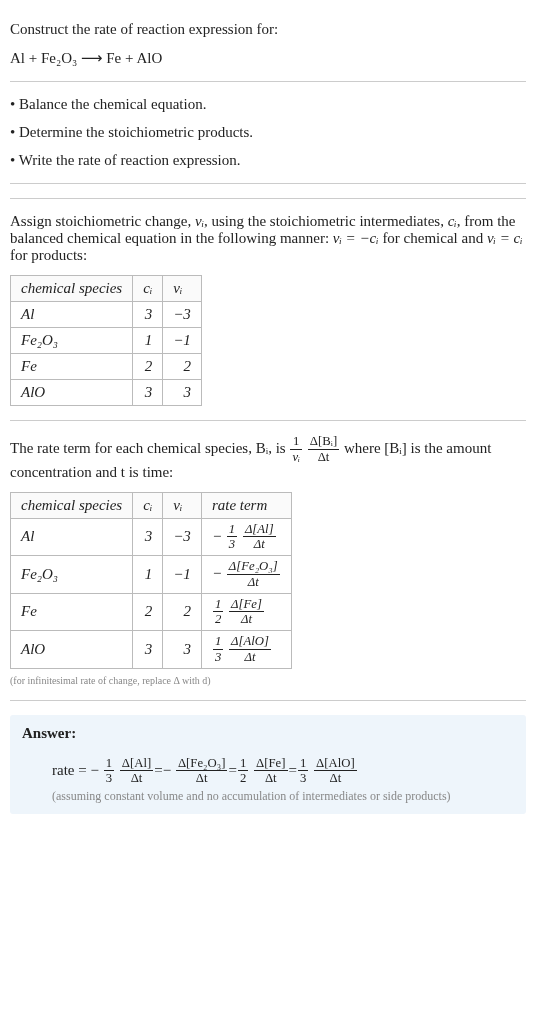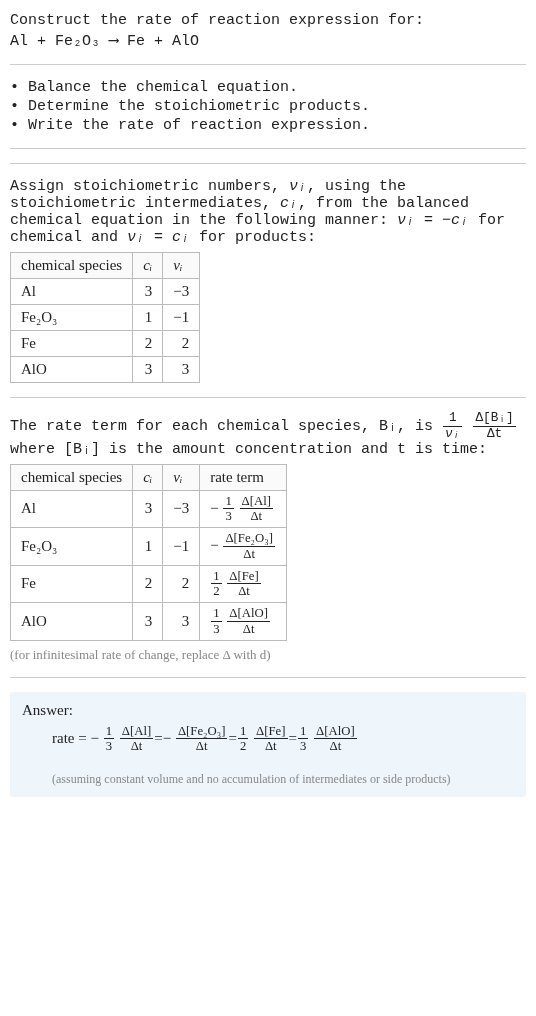--- a/index.html
+++ b/index.html
@@ -9,31 +9,32 @@
     font-size: 15px;
     color: #222;
     width: 536px;
     box-sizing: border-box;
   }
   hr.sep {
     border: none;
     border-top: 1px solid #ccc;
     margin: 14px 0;
   }
-  .section p { margin: 2px 0; font-family: Liberation Mono, monospace; }
+  .section p { margin: 11px 0; }
   .eq { margin: 4px 0 10px 0; }
   table.data {
     border-collapse: collapse;
     margin: 6px 0;
   }
   table.data th, table.data td {
     border: 1px solid #bbb;
     padding: 4px 10px;
     text-align: left;
     font-weight: normal;
+    font-style: italic;
   }
   table.data th {
     background: #fafafa;
   }
   table.data td.num { text-align: right; }
   .frac {
     display: inline-block;
     vertical-align: middle;
     text-align: center;
     font-size: 0.85em;
@@ -48,36 +49,36 @@
   .frac .den {
     display: block;
     padding: 1px 2px 0 2px;
   }
   .iline {
     display: inline-block;
     vertical-align: middle;
   }
   .footnote {
     color: #888;
-    font-size: 13px;
+    font-size: 10px;
     margin-top: 4px;
   }
   .answerbox {
     background: #eef5fb;
     border-radius: 3px;
     padding: 10px 12px;
     margin-top: 8px;
   }
-  .answerbox .ans-label { margin-bottom: 6px; }
+  .answerbox .ans-label { margin-bottom: 15px; font-weight: bold; }
   .answerbox .ans-eq { padding-left: 30px; }
   .answerbox .ans-note {
     color: #888;
     font-size: 12px;
     padding-left: 30px;
-    margin-top: 19px;
+    margin-top: 4px;
   }
   .i { font-style: italic; }
 </style>
 </head>
 <body>
 
 <div class="section">
   <p>Construct the rate of reaction expression for:</p>
   <p class="eq">Al + Fe₂O₃ ⟶ Fe + AlO</p>
 </div>
@@ -89,21 +90,21 @@
   <p>• Write the rate of reaction expression.</p>
 </div>
 <hr class="sep">
 
 <div class="section">
 </div>
 <hr class="sep">
 
 <div class="section">
   <p>
-    <span>Assign stoichiometric numbers, </span><span class="i">νᵢ</span><span>, using the stoichiometric intermediates, </span><span class="i">cᵢ</span><span>, from the balanced chemical equation in the following manner: </span><span class="i">νᵢ = −cᵢ</span><span> for chemical and </span><span class="i">νᵢ = cᵢ</span><span> for products:</span>
+    <span>Assign stoichiometric change, </span><span class="i">νᵢ</span><span>, using the stoichiometric intermediates, </span><span class="i">cᵢ</span><span>, from the balanced chemical equation in the following manner: </span><span class="i">νᵢ = −cᵢ</span><span> for chemical and </span><span class="i">νᵢ = cᵢ</span><span> for products:</span>
   </p>
   <table class="data">
     <tbody>
         <tr>
       <th>chemical species</th>
       <th class="i">cᵢ</th>
       <th class="i">νᵢ</th>
     </tr>
     <tr>
       <td>Al</td>

